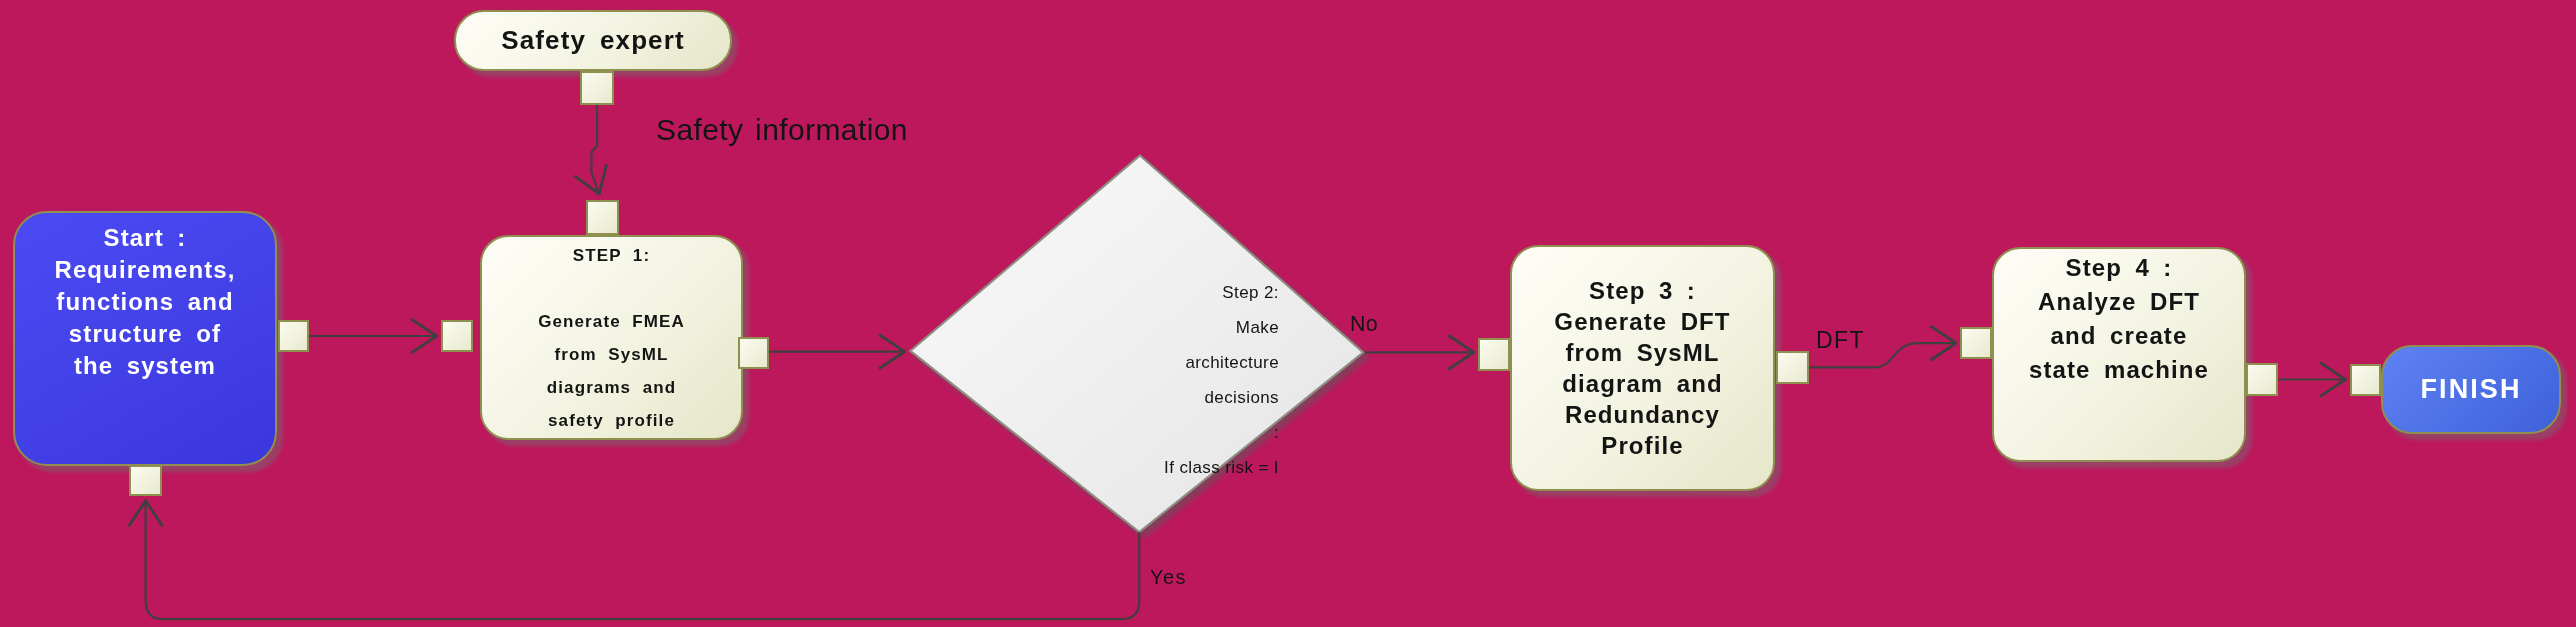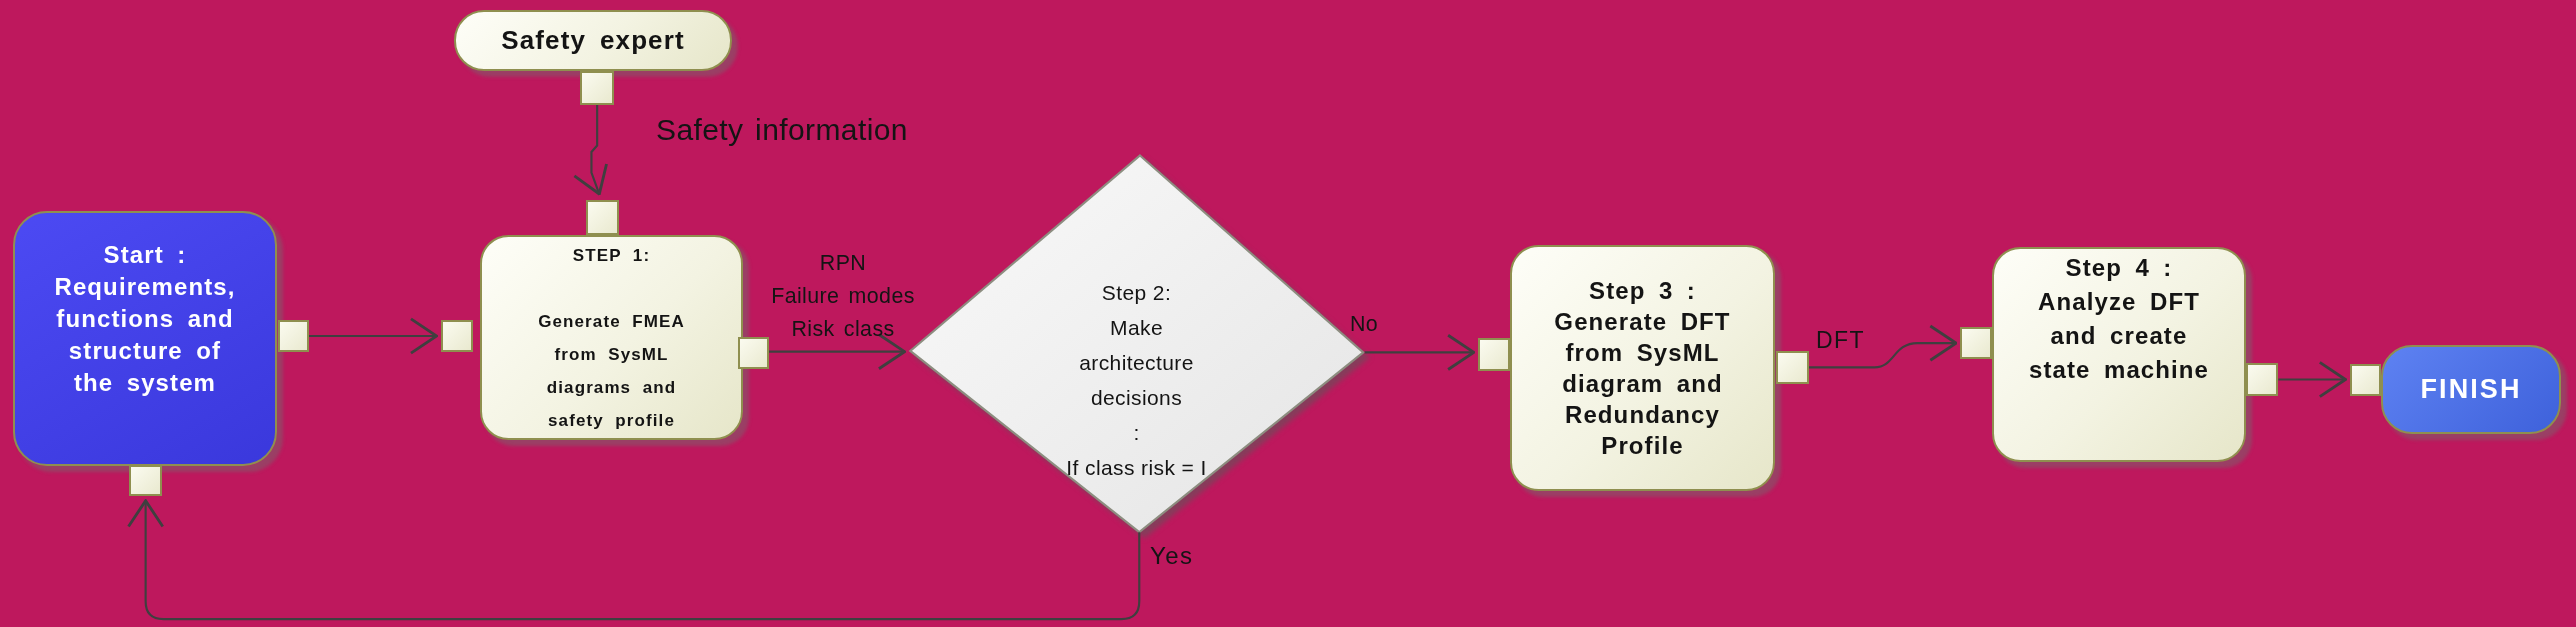--- a/index.html
+++ b/index.html
@@ -30,49 +30,49 @@
     box-shadow:5.7px 5.7px 3.6px rgba(110,110,110,0.45);
     display:flex; align-items:center; justify-content:center;
     color:var(--node-text); font-weight:bold; text-align:center;
     white-space:pre-line; letter-spacing:1.1px; word-spacing:5.7px;
   }
   .node-safety { left:454px; top:10px; width:278px; height:61px; border-radius:30px; font-size:26px; }
   .node-start {
     left:13px; top:211px; width:264px; height:255px; border-radius:34px;
     background:linear-gradient(150deg, var(--start-fill-top), var(--start-fill-bottom));
     color:var(--inverse-text); font-size:24px; line-height:32px;
-    align-items:flex-start; padding-top:26px;
+    align-items:flex-start; padding-top:9px;
   }
   .node-step1 { left:480px; top:235px; width:263px; height:205px; border-radius:28.5px; font-size:17px; line-height:33px; }
   .node-step3 { left:1510px; top:245px; width:265px; height:246px; border-radius:28.5px; font-size:24px; line-height:31px; }
   .node-step4 { left:1992px; top:247px; width:254px; height:215px; border-radius:28.5px; font-size:24px; line-height:34px; align-items:flex-start; padding-top:2px; }
   .node-finish {
     left:2381px; top:345px; width:180px; height:89px; border-radius:31px;
     background:linear-gradient(135deg, var(--finish-fill-top), var(--finish-fill-bottom));
     color:var(--inverse-text); font-size:27px; letter-spacing:2.1px;
   }
   .diamond-label {
     position:absolute; left:994px; top:275px; width:285px;
-    text-align:center; white-space:pre-line; color:var(--node-text);
-    font-size:21px; line-height:35px; letter-spacing:0.4px;
+    text-align:right; white-space:pre-line; color:var(--node-text);
+    font-size:17px; line-height:35px; letter-spacing:0.4px;
   }
   .pin {
     position:absolute; box-sizing:border-box;
     border:2.1px solid var(--node-border);
     background:linear-gradient(135deg, #FBFBF0, #E9E9CF);
   }
   .elabel {
     position:absolute; color:var(--label-text); font-size:21.4px;
     white-space:pre-line; letter-spacing:0.4px; word-spacing:2.9px;
   }
   .lbl-safety-info { left:608px; top:113px; font-size:30px; white-space:nowrap;margin-left:48px; }
   .lbl-rpn  { left:736px; top:247px; width:214px; text-align:center; line-height:33px; }
   .lbl-no   { left:1350px; top:312px; }
   .lbl-dft  { left:1816px; top:327px; font-size:23px; letter-spacing:1.4px; }
-  .lbl-yes  { left:1150px; top:542px; font-size:24px; letter-spacing:1.4px; }
+  .lbl-yes  { left:1150px; top:566px; font-size:20px; letter-spacing:1.4px; }
   .lbl-feedback { left:426px; top:539px; width:357px; text-align:center; line-height:28px; }
 </style>
 </head>
 <body>
 
 <div class="canvas">
 
   <svg class="wires" viewBox="0 0 3611 879" xmlns="http://www.w3.org/2000/svg">
     <defs>
       <linearGradient id="diamondGrad" x1="0" y1="0" x2="1" y2="1">
@@ -139,21 +139,18 @@
   <div class="pin" style="left:441px; top:320px; width:32px; height:32px;"></div>
   <div class="pin" style="left:586px; top:200px; width:33px; height:35px;"></div>
   <div class="pin" style="left:738px;top:337px; width:31px; height:32px;"></div>
   <div class="pin" style="left:1478px;top:338px; width:32px; height:33px;"></div>
   <div class="pin" style="left:1776px;top:351px; width:33px; height:33px;"></div>
   <div class="pin" style="left:1960px;top:327px; width:32px; height:32px;"></div>
   <div class="pin" style="left:2246px;top:363px; width:32px; height:33px;"></div>
   <div class="pin" style="left:2350px;top:364px; width:31px; height:32px;"></div>
 
   <div class="elabel lbl-safety-info">Safety information</div>
-  <div class="elabel lbl-rpn">RPN
-Failure modes
-Risk class</div>
   <div class="elabel lbl-no">No</div>
   <div class="elabel lbl-dft">DFT</div>
   <div class="elabel lbl-yes">Yes</div>
 
 </div>
 
 
 </body></html>

